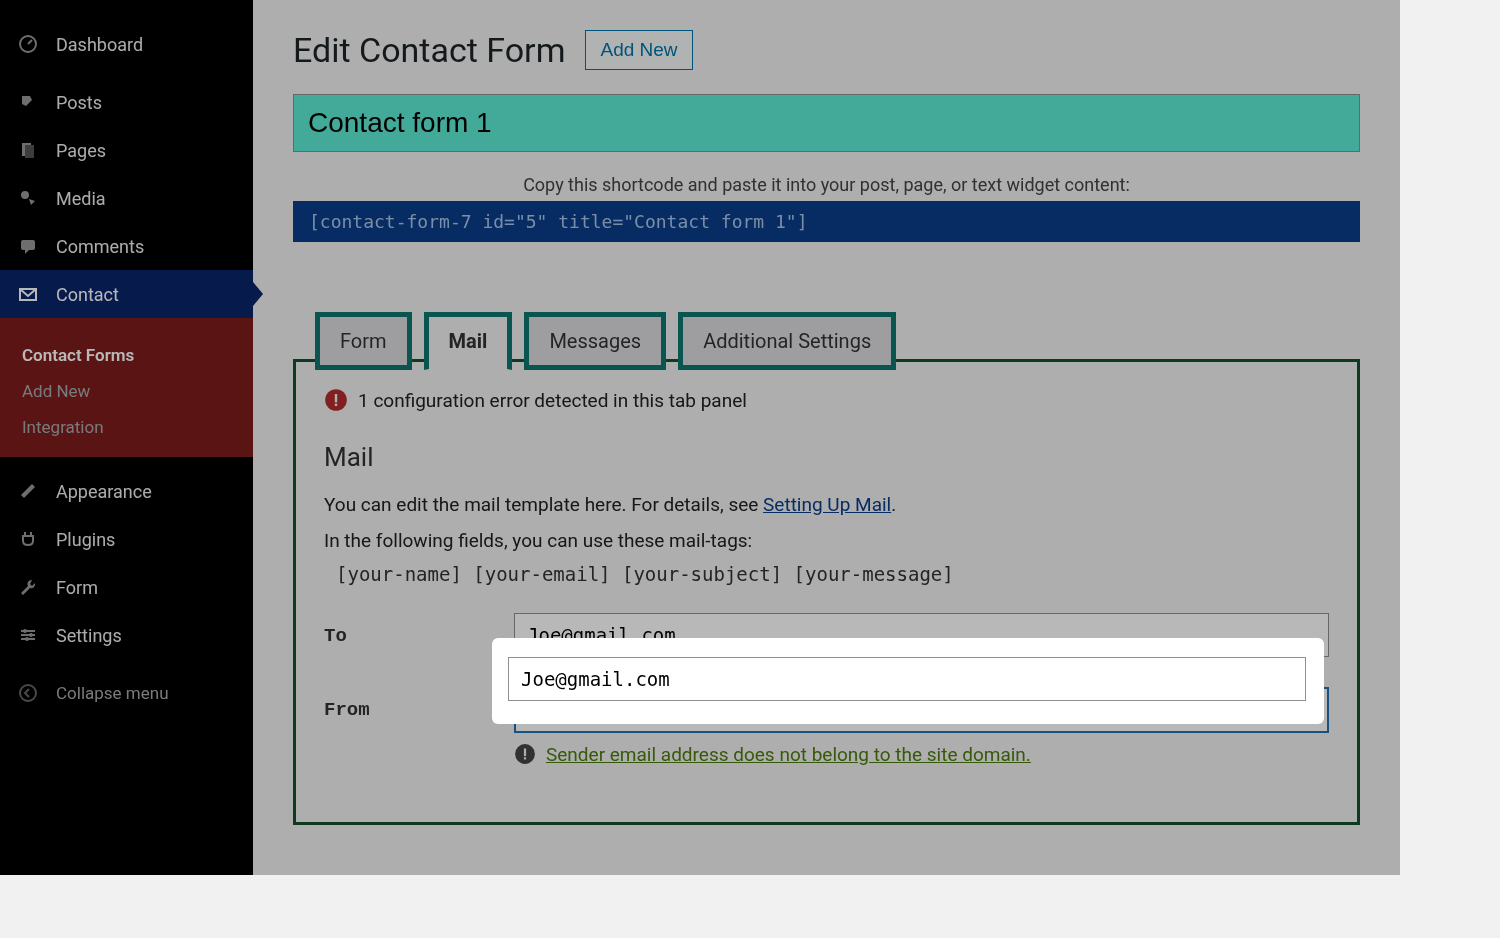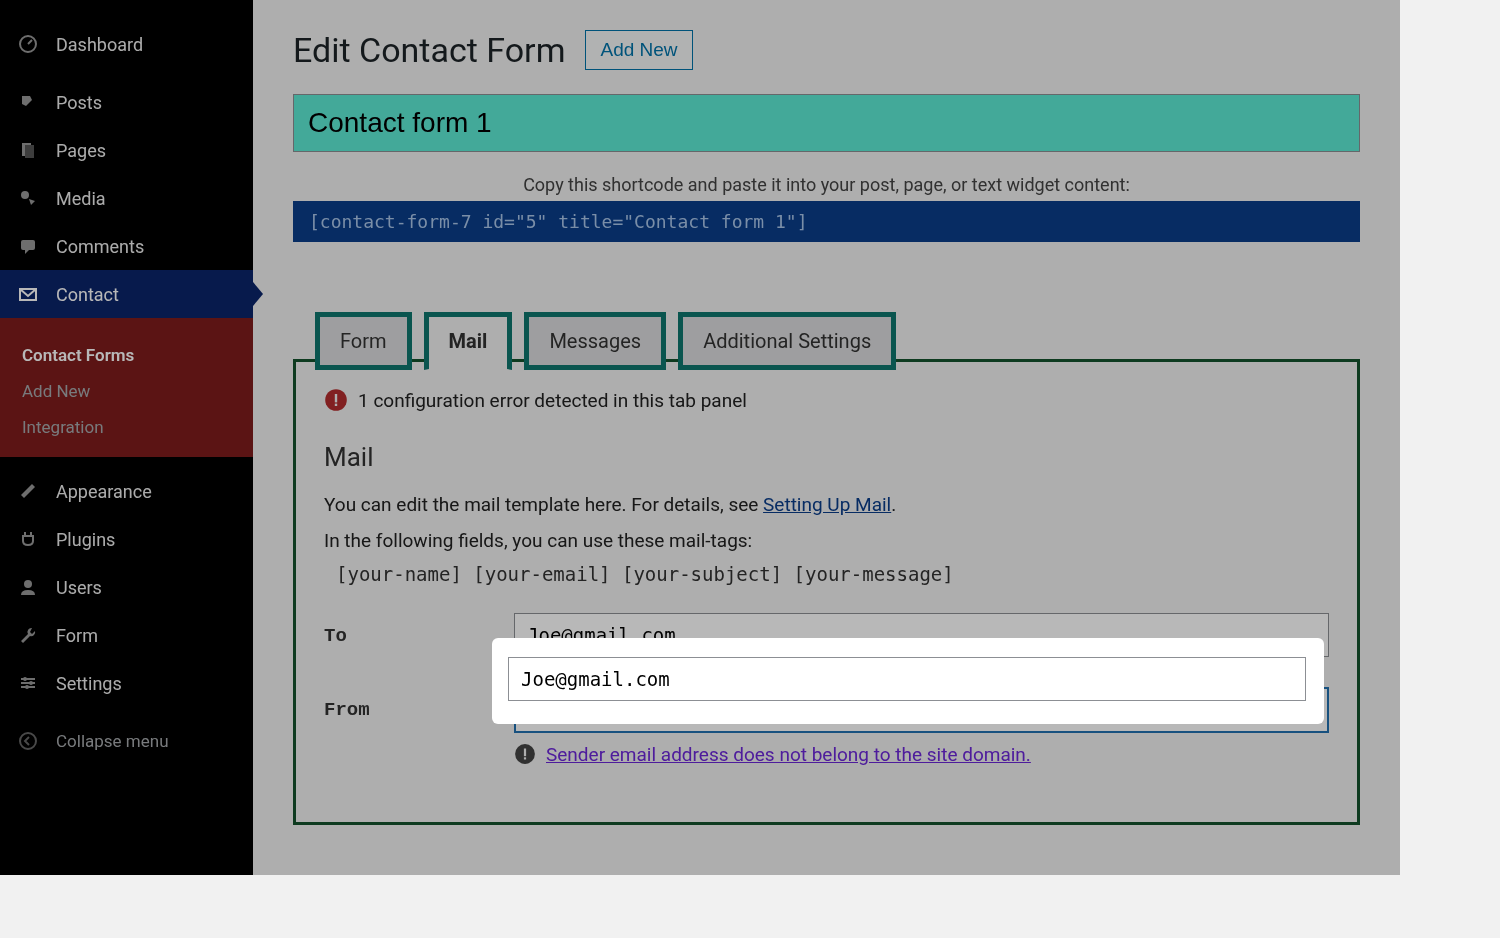--- a/index.html
+++ b/index.html
@@ -220,21 +220,21 @@
   outline: none;
 }
 .field-warning {
   display: flex;
   align-items: center;
   gap: 10px;
   margin-top: 10px;
 }
 .warn-icon { width: 22px; height: 22px; color: #444; }
 .field-warning a {
-  color: #6d28d9;
+  color: #4d7c0f;
   text-decoration: underline;
   font-size: 19px;
 }
 
 
 .dark-overlay {
   position: absolute;
   left: 0; top: 0;
   width: 1400px;
   height: 875px;
@@ -344,29 +344,20 @@
         </span>
       <span>Appearance</span>
     </div>
     <div class="item">
       <span class="icon">
           <svg viewBox="0 0 20 20" width="20" height="20" fill="currentColor">
             <path d="M7 3 L7 7 M13 3 L13 7 M5 7 L15 7 L15 12 Q15 16 10 16 Q5 16 5 12 Z" fill="none" stroke="currentColor" stroke-width="2"></path>
           </svg>
         </span>
       <span>Plugins</span>
-    </div>
-    <div class="item">
-      <span class="icon">
-          <svg viewBox="0 0 20 20" width="20" height="20" fill="currentColor">
-            <circle cx="10" cy="7" r="4"></circle>
-            <path d="M3 18 Q3 13 10 13 Q17 13 17 18 Z"></path>
-          </svg>
-        </span>
-      <span>Users</span>
     </div>
     <div class="item">
       <span class="icon">
           <svg viewBox="0 0 20 20" width="20" height="20" fill="currentColor">
             <path d="M14 3 A4 4 0 0 0 10 9 L3 16 L5 18 L12 11 A4 4 0 0 0 17 6 L14 9 L12 7 Z"></path>
           </svg>
         </span>
       <span>Form</span>
     </div>
     <div class="item">

